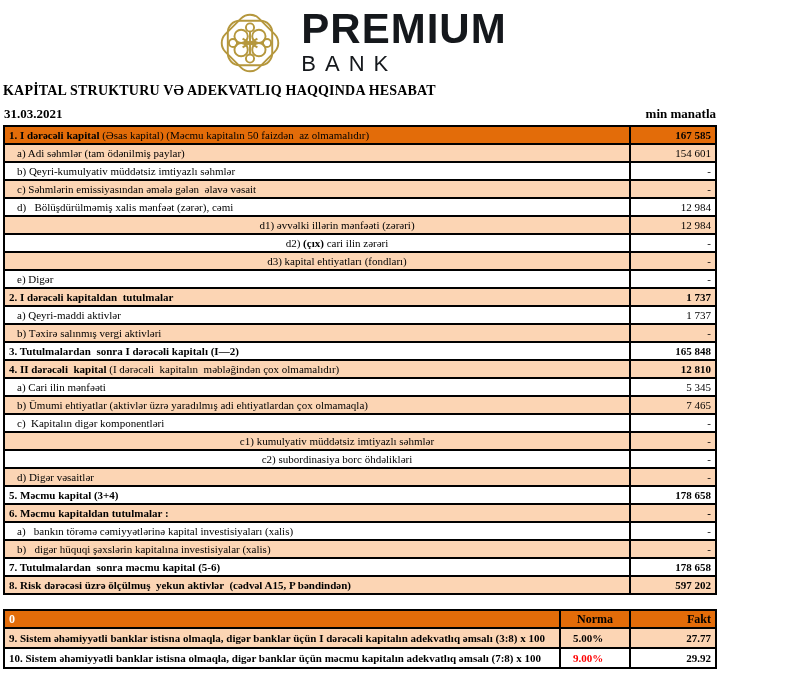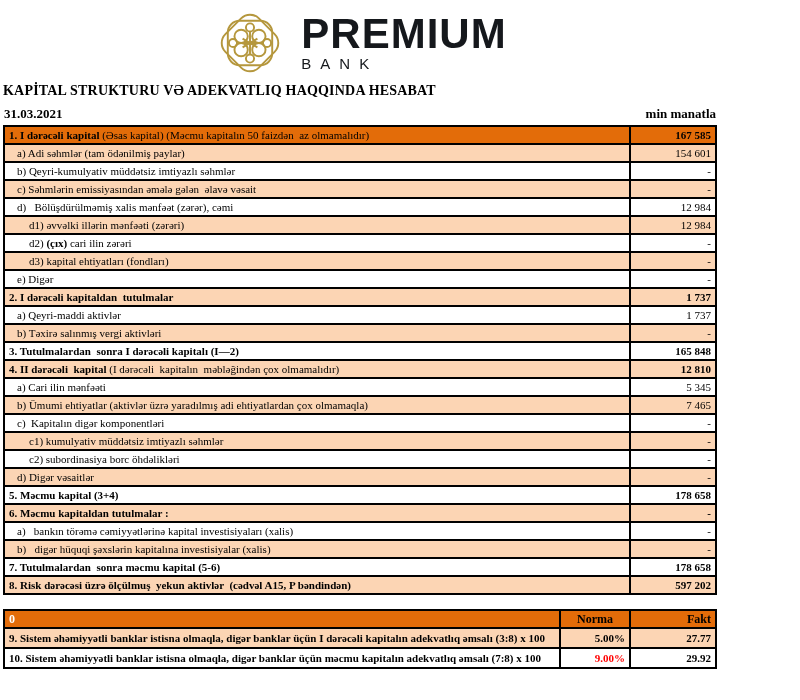--- a/index.html
+++ b/index.html
@@ -20,21 +20,21 @@
   
   .logo{display:flex;justify-content:center;align-items:center;gap:14px;height:78px;margin-top:2px;}
   .logo svg{display:block;}
   .logo-text{display:flex;flex-direction:column;justify-content:center;}
   .brand{
     font-family:"Liberation Sans","DejaVu Sans",sans-serif;
     font-weight:700;font-size:42px;line-height:0.95;letter-spacing:1px;color:var(--brand);
   }
   .brand-sub{
     font-family:"Liberation Sans","DejaVu Sans",sans-serif;
-    font-weight:400;font-size:15px;letter-spacing:9px;color:var(--brand);margin-top:2px;
+    font-weight:400;font-size:22px;letter-spacing:9px;color:var(--brand);margin-top:2px;
   }
 
   
   .title{
     font-size:14px;font-weight:bold;margin:1px 0 0 0;letter-spacing:0.2px;
   }
   .meta{
     display:flex;justify-content:space-between;align-items:flex-end;
     font-size:13px;font-weight:bold;margin-top:7px;padding:0 1px;text-align:right;
   }
@@ -49,30 +49,30 @@
   }
   td .seg{white-space:pre;}
   .bg-orange{background:var(--orange);}
   .bg-peach{background:var(--peach);}
   .bg-white{background:#fff;}
   td.val{text-align:right;}
   col.c-val{width:86px;}
   col.c-norma{width:70px;}
   col.c-fakt{width:86px;}
   td.ind1{padding-left:12px;}
-  td.ind2{padding-left:24px;}
+  td.ind2{padding-left:44px;text-align:center;}
   .vb{font-weight:bold;margin-left:40px;}
   table.ratio th{
     background:var(--orange);font-size:12px;padding:1px 4px;
   }
   th.corner{color:#fff;text-align:left;}
   th.norma{color:#000;text-align:center;}
   th.fakt{color:#000;text-align:right;}
   table.ratio td{font-weight:bold;line-height:16px;}
-  td.norma{text-align:right;padding-left:12px;}
+  td.norma{text-align:left;padding-left:12px;}
   td.norma.red{color:var(--red);}
   td.fakt{text-align:right;}
 </style>
 </head>
 <body>
 
 <div class="page">
 
   <div class="logo">
     <svg width="74" height="74" viewBox="0 0 100 100">

